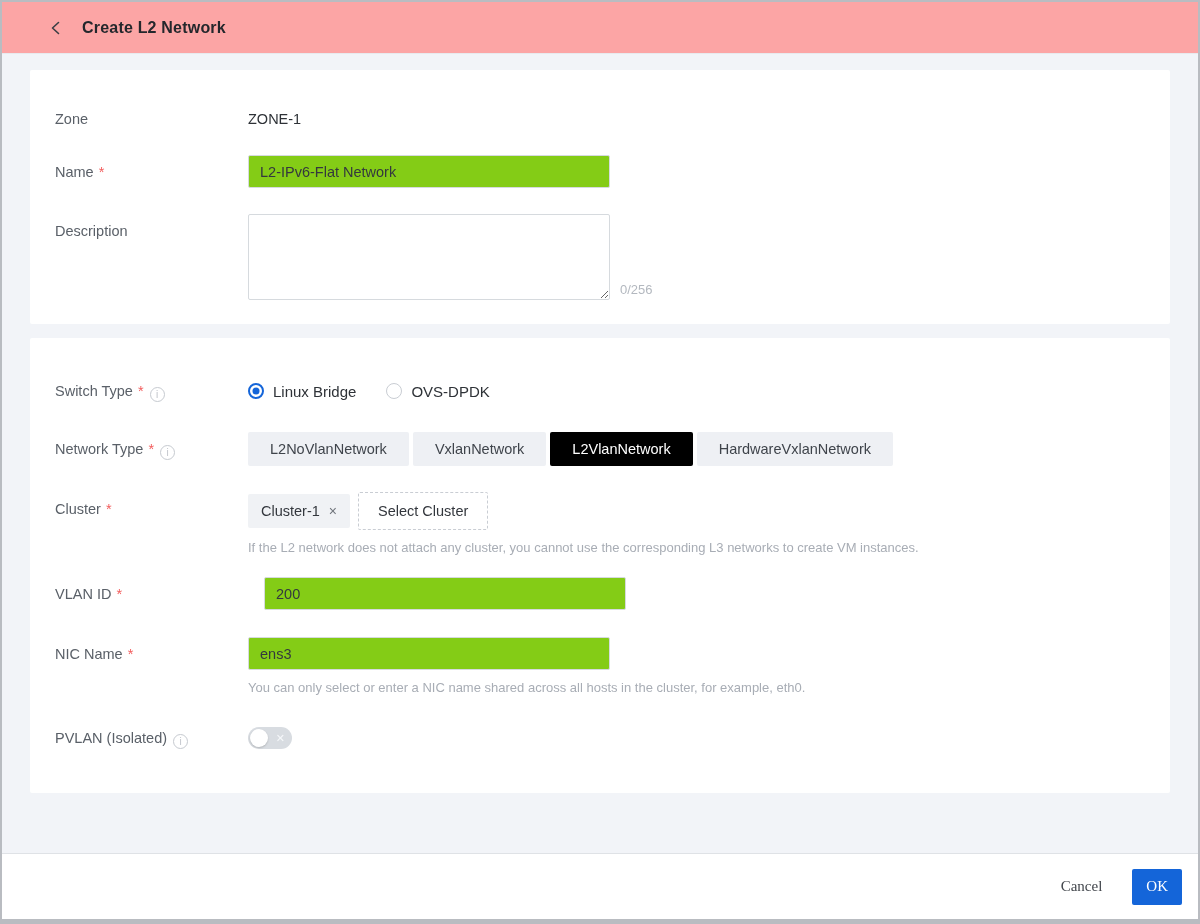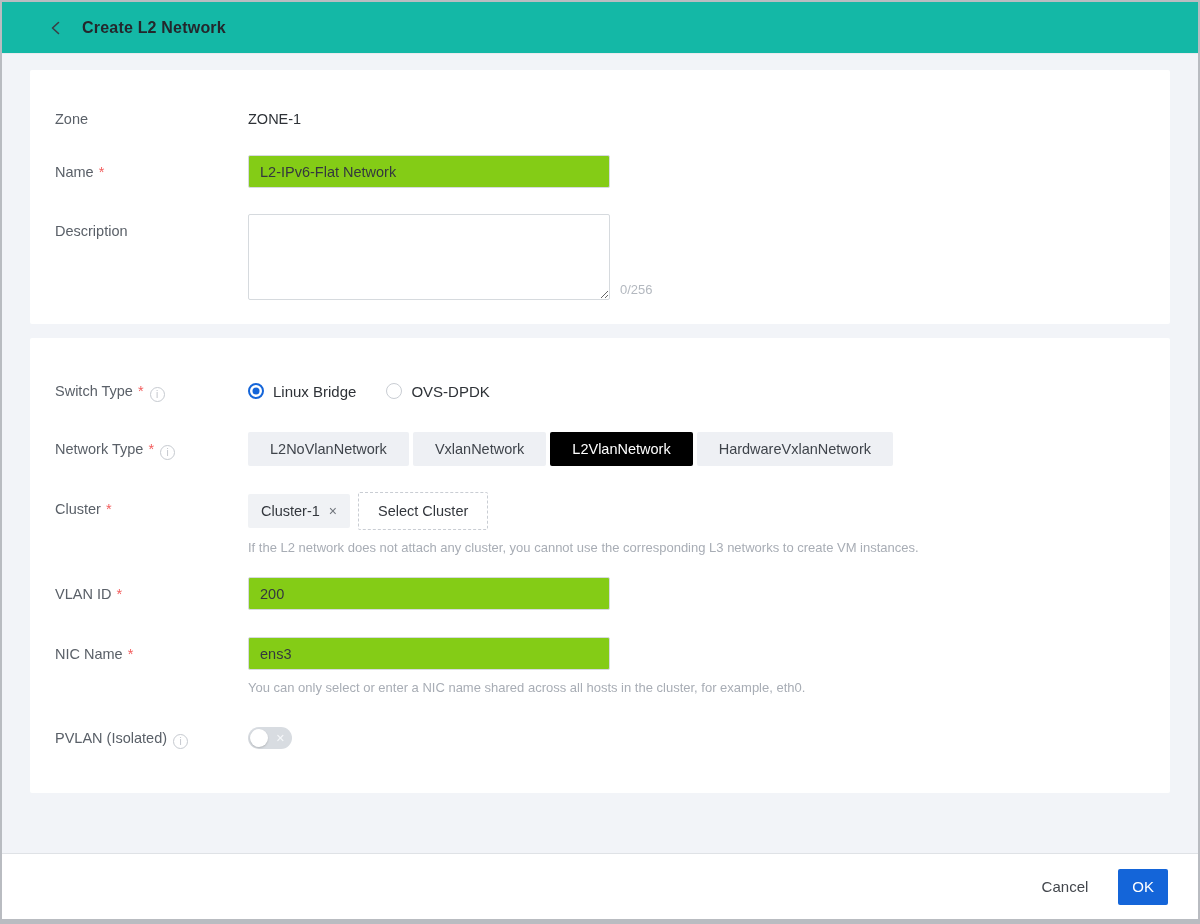--- a/index.html
+++ b/index.html
@@ -9,21 +9,21 @@
   .window {
     width:1200px; height:924px;
     border:2px solid #b9bcc1; border-bottom-width:5px;
     background:#f2f4f8;
     display:flex; flex-direction:column;
     overflow:hidden;
   }
 
   
   .hdr {
-    height:52px; flex:0 0 52px; background:#14b8a6;
+    height:52px; flex:0 0 52px; background:#fca5a5;
     border-bottom:1px solid #e8eaee;
     display:flex; align-items:center; padding-left:44px;
   }
   .hdr .back {
     width:20px; height:20px; display:inline-flex; align-items:center; justify-content:center;
     cursor:pointer; margin-right:16px;
   }
   .hdr h1 { font-size:16px; font-weight:700; color:#24272c; letter-spacing:.2px; }
 
   
@@ -63,21 +63,21 @@
   .counter { font-size:13px; color:#b3b8bf; margin-left:10px; line-height:20px; }
 
   
   .r-zone { margin-bottom:19px; }
   .r-name { margin-bottom:25px; }
 
   
   .r-switch { margin-bottom:24px; }
   .r-nettype { margin-bottom:26px; }
   .r-cluster { margin-bottom:20px; }
-  .r-vlan { margin-bottom:26px; }
+  .r-vlan { margin-bottom:26px;gap:16px; }
   .r-nic { margin-bottom:24px; }
 
   
   .radio-group { display:flex; align-items:center; height:34px; }
   .radio-opt { display:flex; align-items:center; margin-right:30px; cursor:pointer; }
   .radio-circle {
     width:16px; height:16px; border-radius:50%; border:1px solid #c9cdd3; background:#fff;
     margin-right:9px; position:relative; flex:0 0 16px;
   }
   .radio-opt.checked .radio-circle { border:2px solid #1465d9; }
@@ -120,21 +120,21 @@
     background:#fff; box-shadow:0 1px 2px rgba(0,0,0,.18); transition:left .2s;
   }
   .toggle .t-x {
     position:absolute; right:7px; top:50%; transform:translateY(-50%);
     color:#f6f8fa; font-size:11px; line-height:1;
   }
 
   
   .ftr {
     height:66px; flex:0 0 66px; background:#ffffff; border-top:1px solid #dfe2e6;
-    display:flex; align-items:center; justify-content:flex-end; padding-right:30px;
+    display:flex; align-items:center; justify-content:flex-end; padding-right:16px;font-family:Liberation Serif, serif;
   }
   .cancel-link { font-size:15px; color:#42464c; cursor:pointer; margin-right:30px; }
   .ok-btn {
     min-width:48px; height:36px; padding:0 14px; background:#1465d9; color:#fff;
     border:none; border-radius:2px; font-size:15px; cursor:pointer; font-family:inherit;
   }
 </style>
 </head>
 <body>
 

